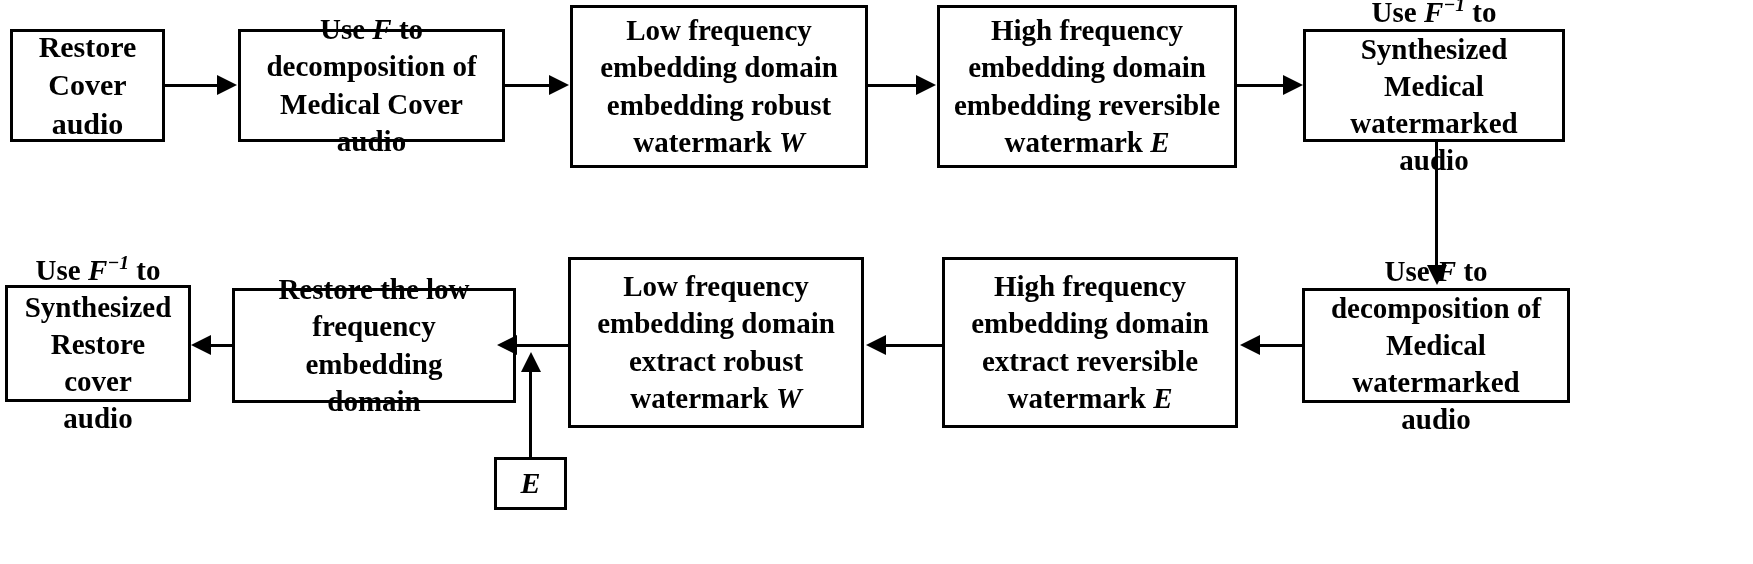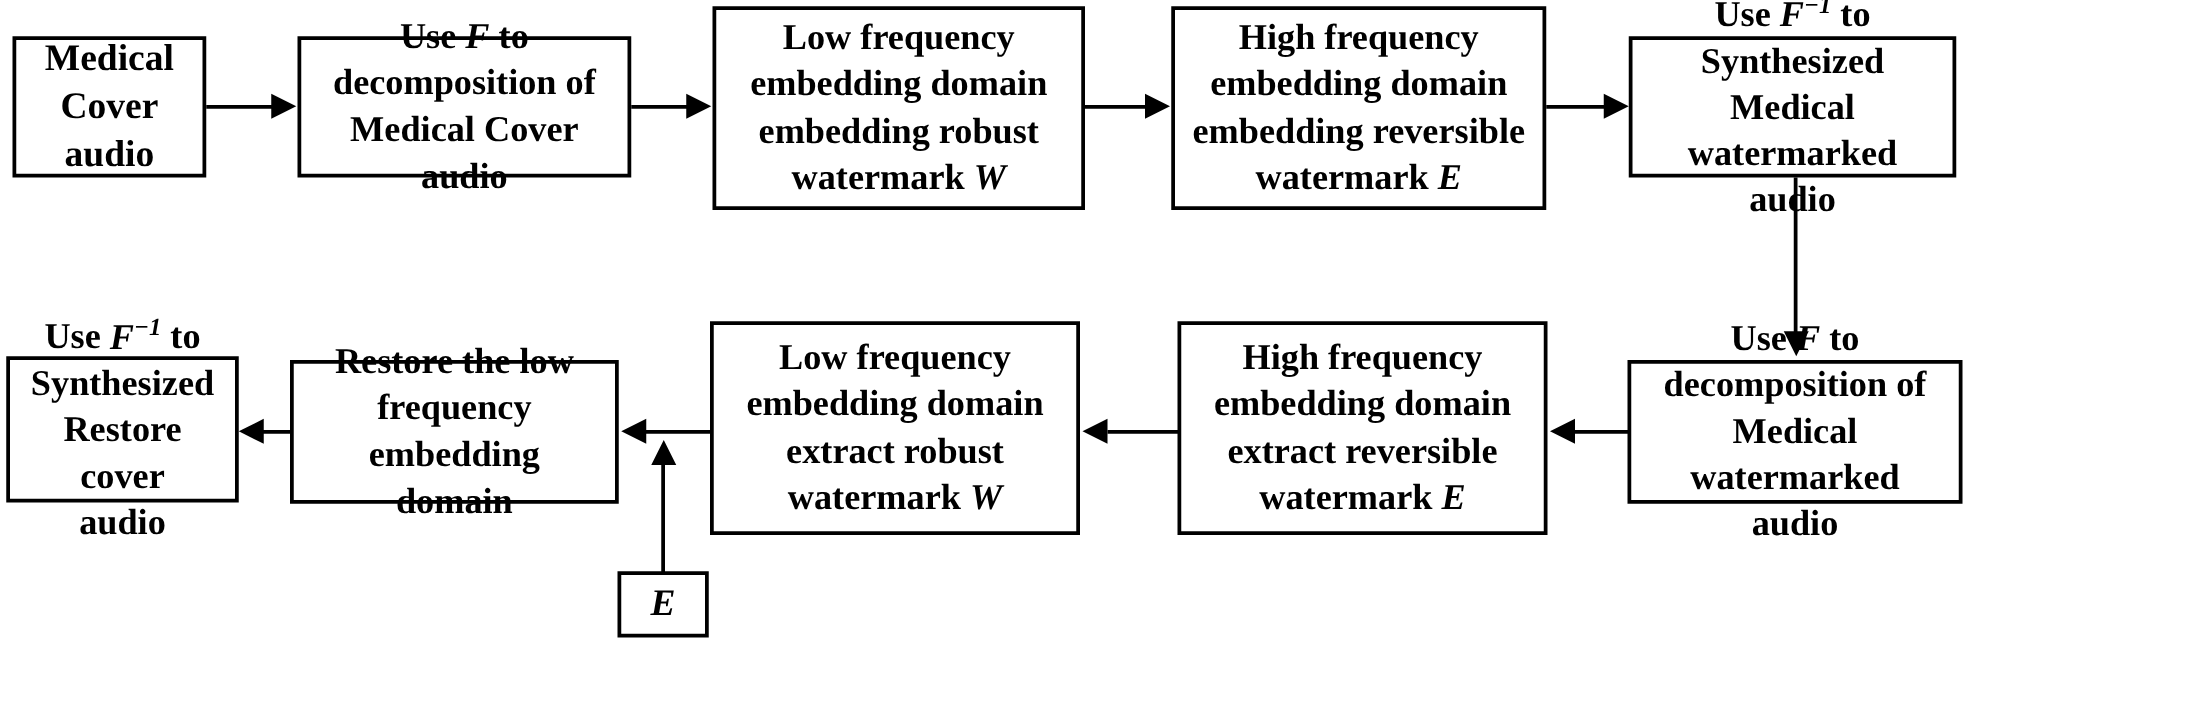--- a/index.html
+++ b/index.html
@@ -74,21 +74,21 @@
     border-bottom: 20px solid #000000;
   }
   sup { font-size: 0.68em; vertical-align: super; }
 </style>
 </head>
 <body>
 
 <div id="canvas">
 
   <div class="node sz-30" style="left:10px; top:29px; width:155px; height:113px;">
-    <span class="txt">Medical
+    <span class="txt">Restore
 Cover
 audio</span>
   </div>
 
   <div class="node sz-29" style="left:238px; top:29px; width:267px; height:113px;">
     <span class="txt"><span>Use </span><i>F</i><span> to
 decomposition of
 Medical Cover
 audio</span></span>
   </div>
@@ -114,21 +114,21 @@
 audio</span></span>
   </div>
 
   <div class="node sz-29" style="left:5px; top:285px; width:186px; height:117px;">
     <span class="txt"><span>Use  </span><i><span>F</span><sup>−1</sup></i><span> to
 Synthesized
 Restore cover
 audio</span></span>
   </div>
 
-  <div class="node sz-29" style="left:232px; top:288px; width:263px; height:115px;">
+  <div class="node sz-29" style="left:232px; top:288px; width:284px; height:115px;">
     <span class="txt">Restore the low
 frequency embedding
 domain</span>
   </div>
 
   <div class="node sz-29" style="left:568px; top:257px; width:296px; height:171px;">
     <span class="txt"><span>Low frequency
 embedding domain
 extract robust
 watermark </span><i>W</i></span>

